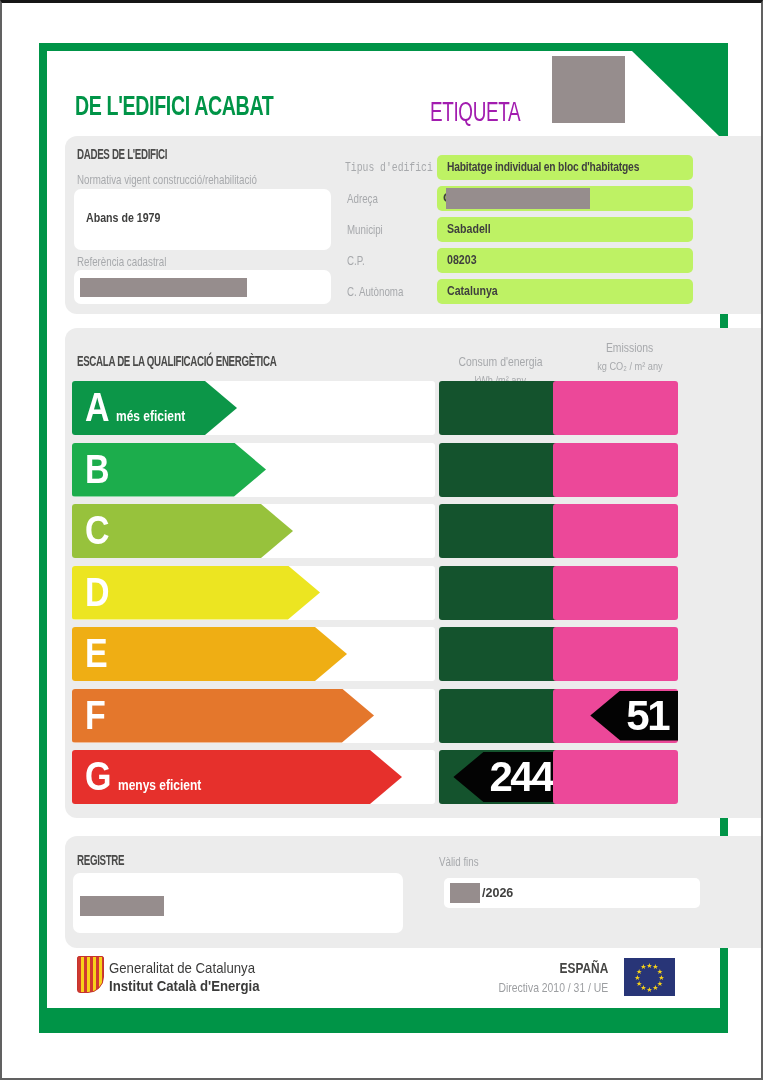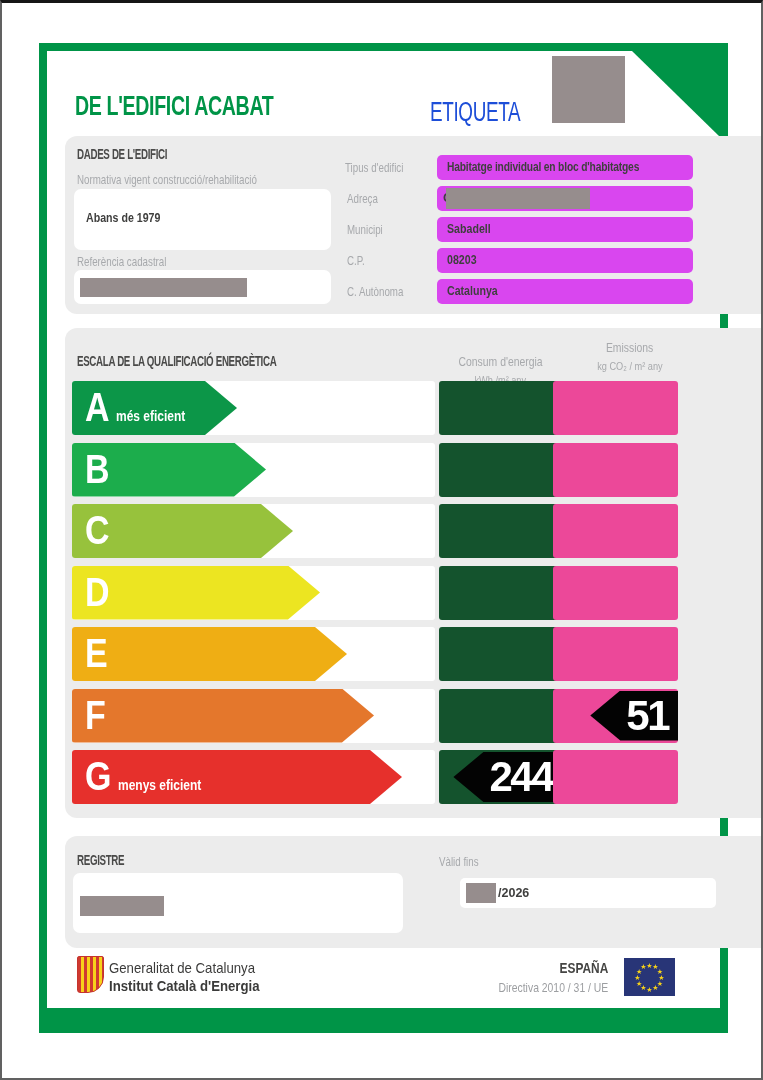--- a/index.html
+++ b/index.html
@@ -17,36 +17,36 @@
   .frame {
     position:absolute; left:37px; top:40px; width:689px; height:990px;
     border:8px solid #009447; border-bottom-width:25px; background:#fff;
   }
   .corner-triangle {
     position:absolute; left:630px; top:48px; width:88px; height:86px;
     background:#009447; clip-path:polygon(0 0, 100% 0, 100% 100%);
   }
   .title-l1 { position:absolute; left:73px; top:58px;  font-size:28px; font-weight:bold; color:#009447; }
   .title-l2 { position:absolute; left:73px; top:87px;  font-size:28px; font-weight:bold; color:#009447; }
-  .title-tag{ position:absolute; left:428px; top:94px; font-size:27px; color:#1d4ed8; }
+  .title-tag{ position:absolute; left:428px; top:94px; font-size:27px; color:#a21caf; }
   .hdr-redact { position:absolute; left:550px; top:53px; width:73px; height:67px; background:#968d8d; }
 
   .panel { position:absolute; left:63px; width:749px; background:#ececec; border-radius:12px; }
   .panel-dades   { top:133px; height:178px; }
   .panel-escala  { top:325px; height:490px; }
   .panel-registre{ top:833px; height:112px;text-align:center; }
 
   .sec-heading { position:absolute; font-size:15px; font-weight:bold; color:#4a4a49; }
   .lbl { position:absolute; font-size:13px; color:#a7a9ac; }
   .wbox { position:absolute; background:#fff; border-radius:7px; }
   .val  { font-size:12.5px; font-weight:bold; color:#3f3f3e; }
   .redact { position:absolute; background:#968d8d; }
 
   
-  .fld-box { position:absolute; left:372px; width:256px; height:25px; background:#d946ef; border-radius:5px; }
+  .fld-box { position:absolute; left:372px; width:256px; height:25px; background:#bef264; border-radius:5px; }
   .fld-box .val { position:absolute; left:10px; line-height:25px; }
 
   
   .colhead { position:absolute; text-align:center; color:#a7a9ac; }
   .colhead .t { font-size:13px; display:inline-block; transform:scaleX(0.8); white-space:nowrap; }
   .colhead .u { font-size:11.5px; display:inline-block; transform:scaleX(0.8); white-space:nowrap; }
 
   .scale-rows { position:absolute; inset:0; }
   .scale-row { position:absolute; left:0; width:644px; height:54px; }
   .rowbox        { position:absolute; left:7px;   width:363px; height:54px; background:#fff; border-radius:3px; }
@@ -98,21 +98,21 @@
     <div class="lbl" style="left:12px; top:36px;"><span class="cnd75">Normativa vigent construcció/rehabilitació</span></div>
     <div class="wbox" style="left:9px; top:53px; width:257px; height:61px;">
       <span class="val" style="position:absolute; left:12px; top:22px;"><span class="cnd85">Abans de 1979</span></span>
     </div>
 
     <div class="lbl" style="left:12px; top:118px;"><span class="cnd75">Referència cadastral</span></div>
     <div class="wbox" style="left:9px; top:134px; width:257px; height:34px;">
       <div class="redact" style="left:6px; top:8px; width:167px; height:19px;"></div>
     </div>
 
-    <div class="lbl" style="left:280px; top:24px;"><span class="cnd75">Tipus d'edifici</span></div>
+    <div class="lbl" style="left:280px; top:24px;font-family:Liberation Mono, monospace;"><span class="cnd75">Tipus d'edifici</span></div>
     <div class="fld-box" style="top:19px;">
       <span class="val"><span class="cnd85" style="transform:scaleX(0.82); letter-spacing:-0.2px;">Habitatge individual en bloc d'habitatges</span></span>
     </div>
 
     <div class="lbl" style="left:282px; top:55px;"><span class="cnd75">Adreça</span></div>
     <div class="fld-box" style="top:50px;">
       <span class="val" style="left:6px;">C</span>
       <div class="redact" style="left:9px; top:2px; width:144px; height:21px;"></div>
     </div>
 
@@ -248,21 +248,21 @@
   </div>
 </div>
   </div>
 
   <div class="panel panel-registre">
     <div class="sec-heading" style="left:12px; top:15px;"><span class="cnd" style="transform:scaleX(0.65);">REGISTRE</span></div>
     <div class="wbox" style="left:8px; top:37px; width:330px; height:60px;">
       <div class="redact" style="left:7px; top:23px; width:84px; height:20px;"></div>
     </div>
     <div class="lbl" style="left:374px; top:18px;"><span class="cnd75">Vàlid fins</span></div>
-    <div class="wbox" style="left:395px; top:42px; width:256px; height:30px; border-radius:5px;">
+    <div class="wbox" style="left:379px; top:42px; width:256px; height:30px; border-radius:5px;">
       <div class="redact" style="left:6px; top:5px; width:30px; height:20px;"></div>
       <span class="val" style="position:absolute; left:38px; line-height:30px;">/2026</span>
     </div>
   </div>
 
   <div class="logo"></div>
   <div class="org1"><span class="cnd85" style="transform:scaleX(0.88);">Generalitat de Catalunya</span></div>
   <div class="org2"><span class="cnd85" style="transform:scaleX(0.88);">Institut Català d'Energia</span></div>
   <div class="esp-block">
     <div><span class="esp">ESPAÑA</span></div>

